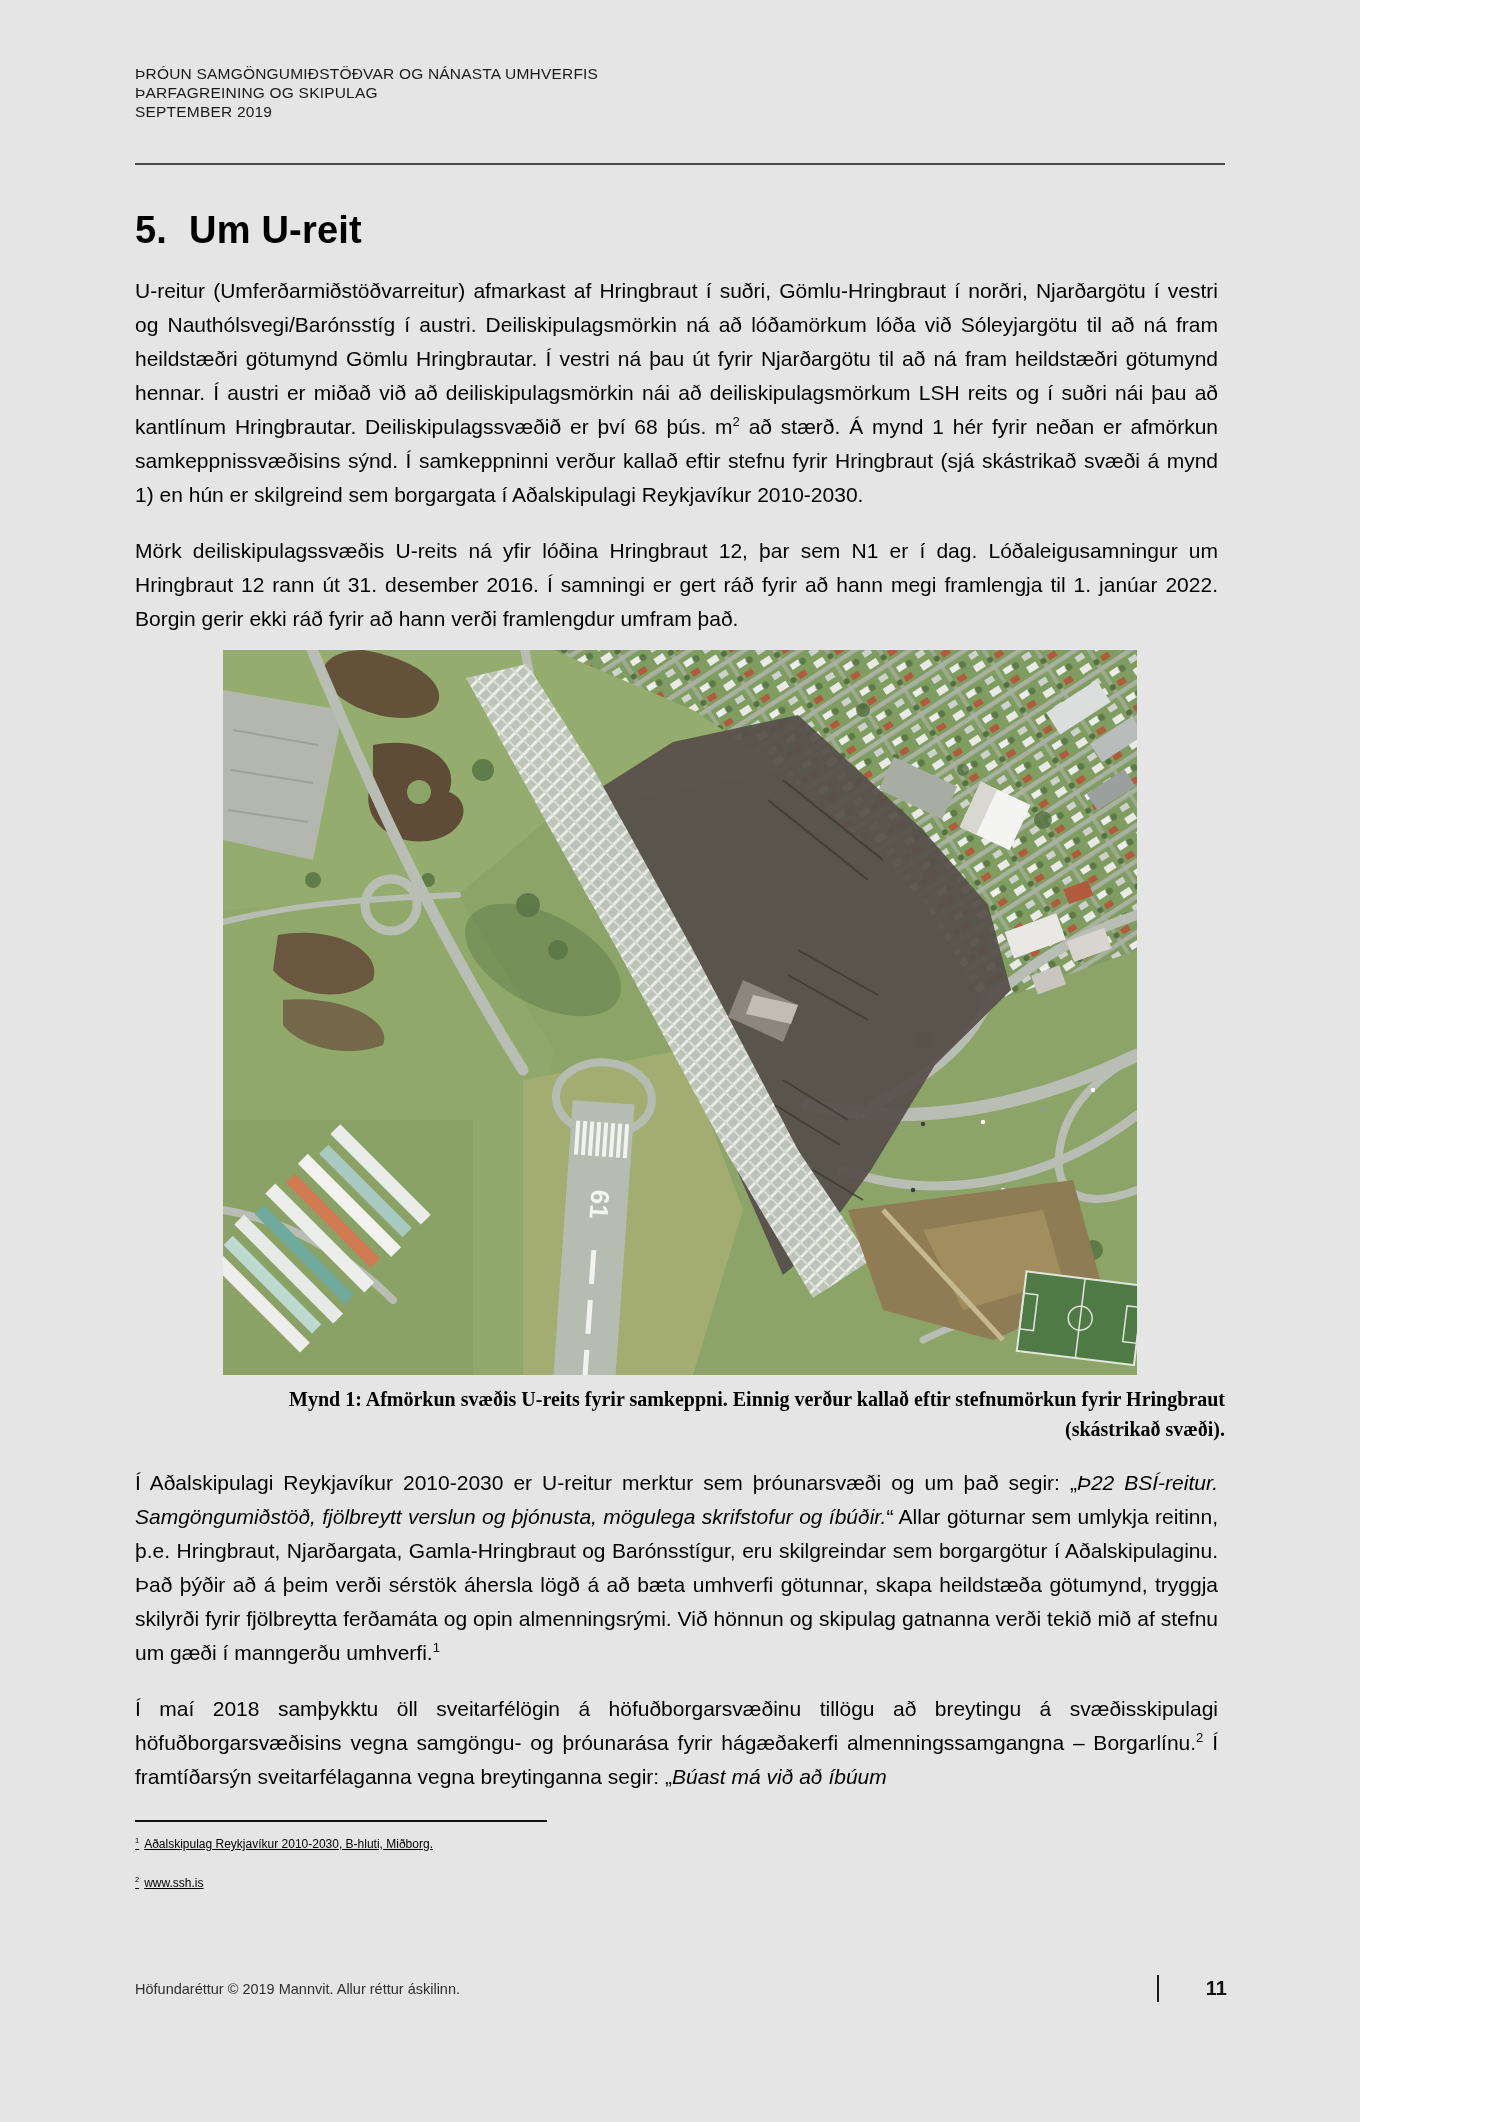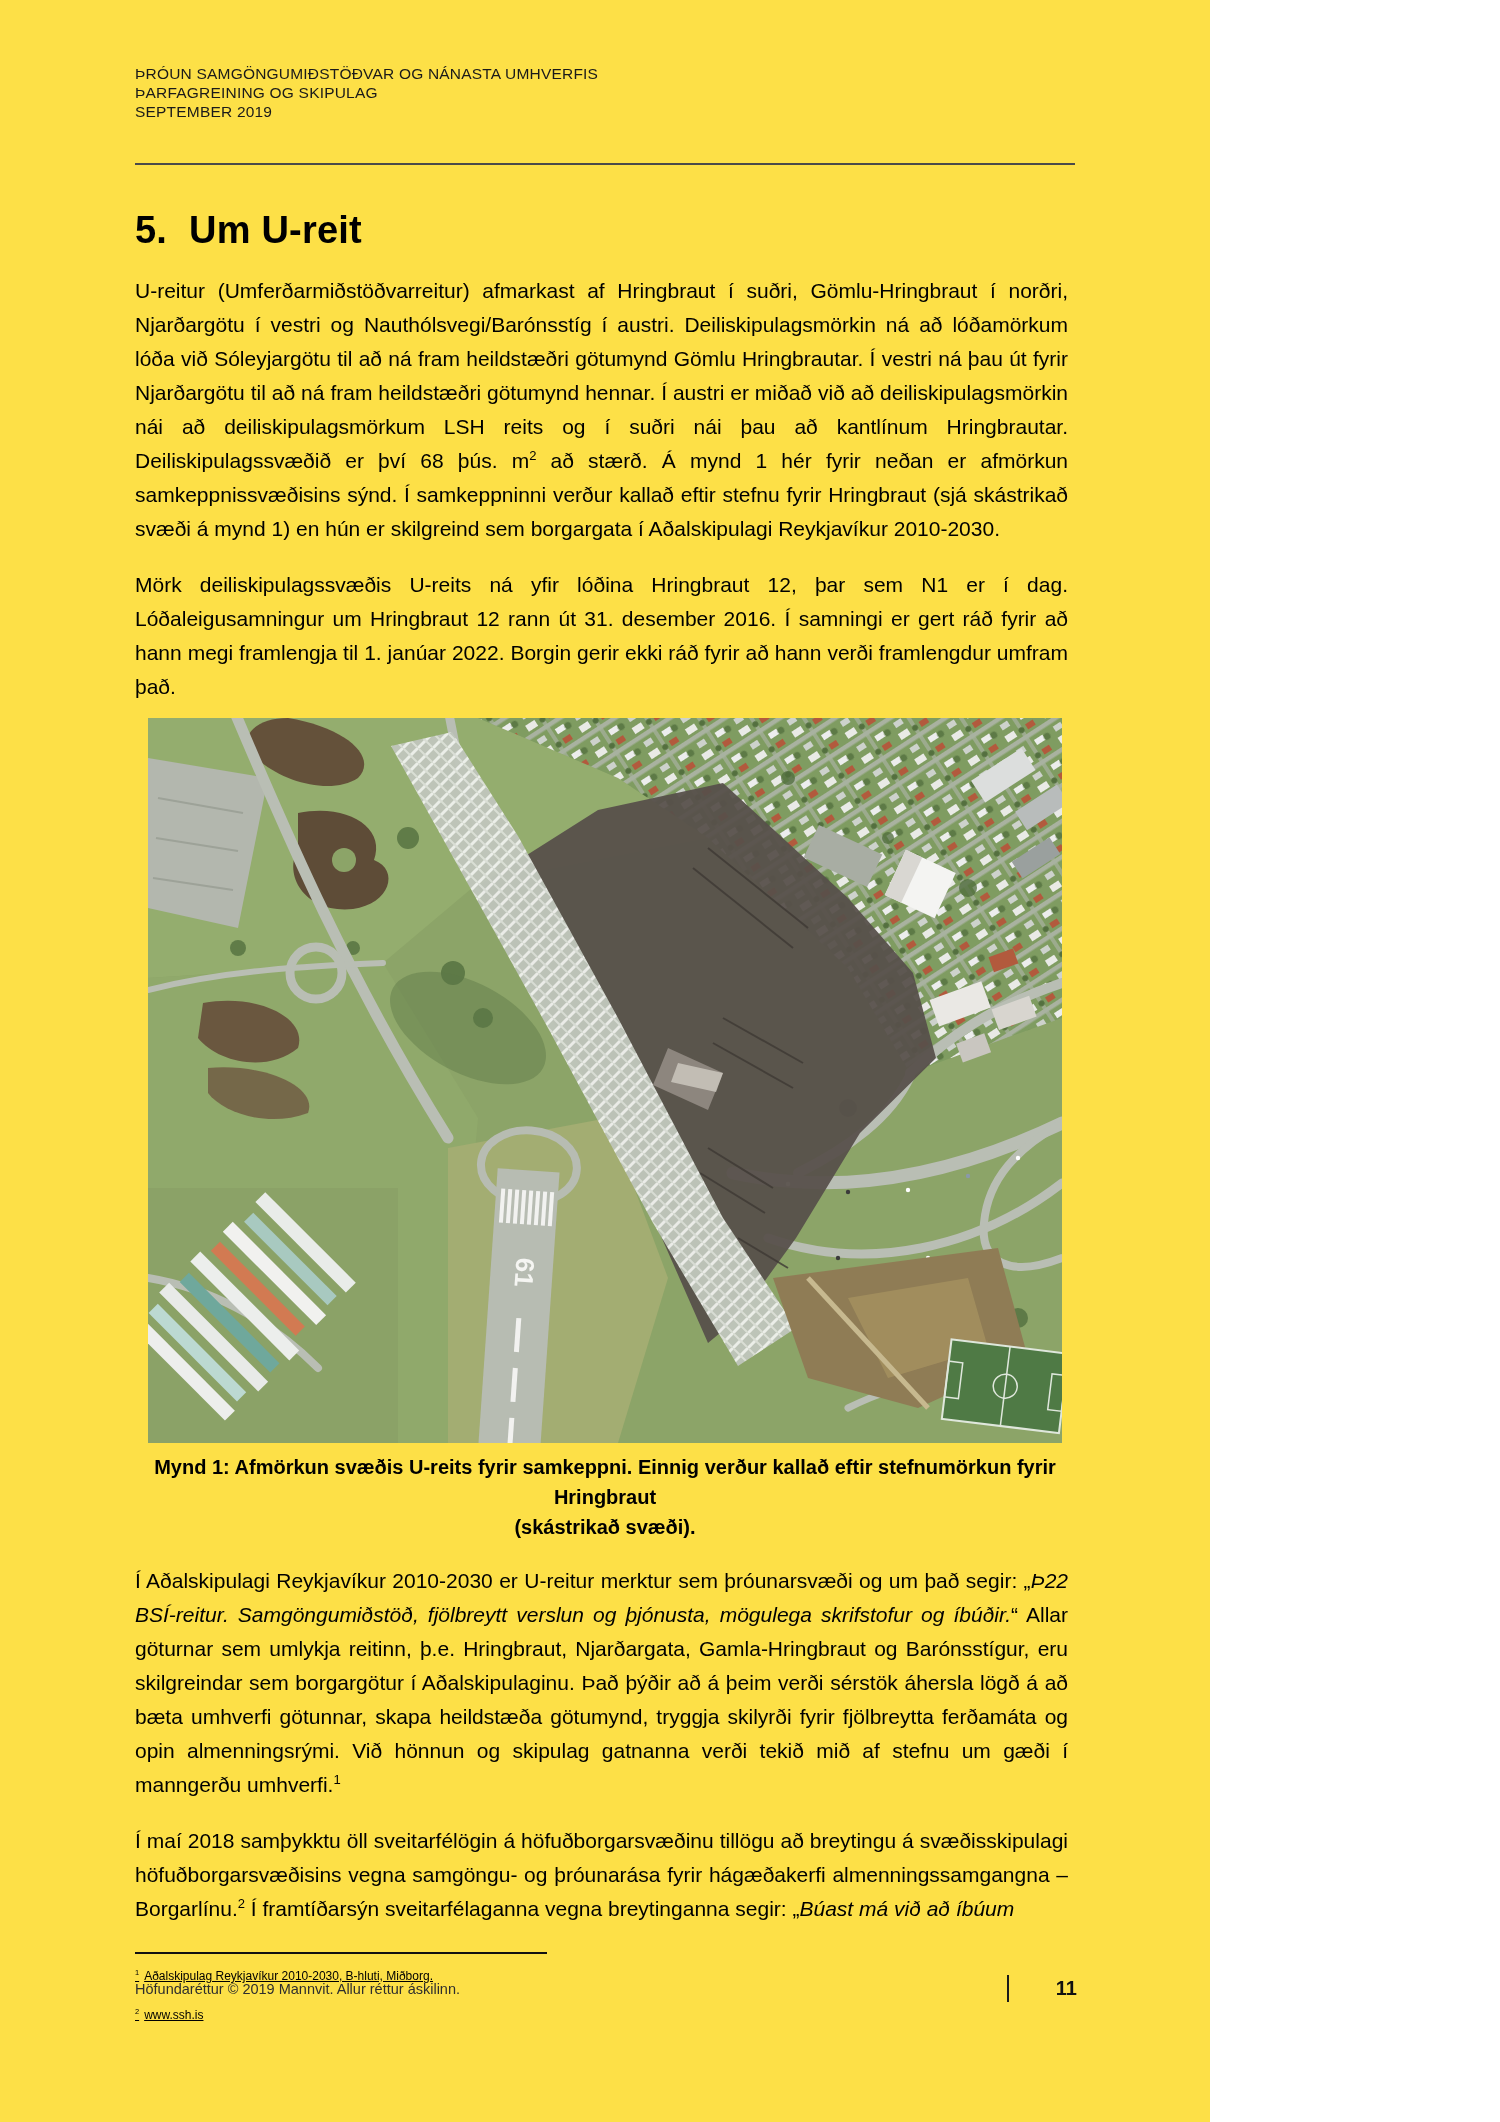--- a/index.html
+++ b/index.html
@@ -1,19 +1,19 @@
 <!DOCTYPE html>
 <html><head>
 <meta charset="utf-8">
 <style>
   html,body{margin:0;padding:0;background:#ffffff;}
   .page{
     position:relative;
-    width:1210px;height:2122px;
-    background:#fde047;
+    width:1360px;height:2122px;
+    background:#e5e5e5;
     font-family:"Liberation Sans", sans-serif;
     color:#000;
     overflow:hidden;
     box-sizing:border-box;
   }
   .content{padding:0 135px;}
   
   .hdr{
     padding-top:64px;
     display:flex;justify-content:space-between;align-items:flex-start;
@@ -36,22 +36,23 @@
   .para{
     font-size:21px;line-height:34px;text-align:justify;
     margin:22px 7px 0 0;
   }
   .para em{font-style:italic;}
   sup{font-size:.62em;vertical-align:super;line-height:0;}
   
   .figure-wrap{width:914px;margin:14px auto 0 auto;}
   .figure-wrap svg{display:block;}
   .caption{
-    font-size:20px;font-weight:bold;text-align:center;line-height:30px;
+    font-size:20px;font-weight:bold;text-align:right;line-height:30px;
     margin-top:9px;
+    font-family:Liberation Serif, serif;
   }
   
   .fn-rule{width:412px;border-top:2.5px solid #111;margin-top:26px;}
   .footnote{font-size:12px;line-height:33px;margin-top:6px;color:#000;text-decoration:underline;}
   .footnote sup{margin-right:5px;}
   
   .footer{
     position:absolute;left:135px;right:133px;top:1975px;
     display:flex;justify-content:space-between;align-items:center;
   }

